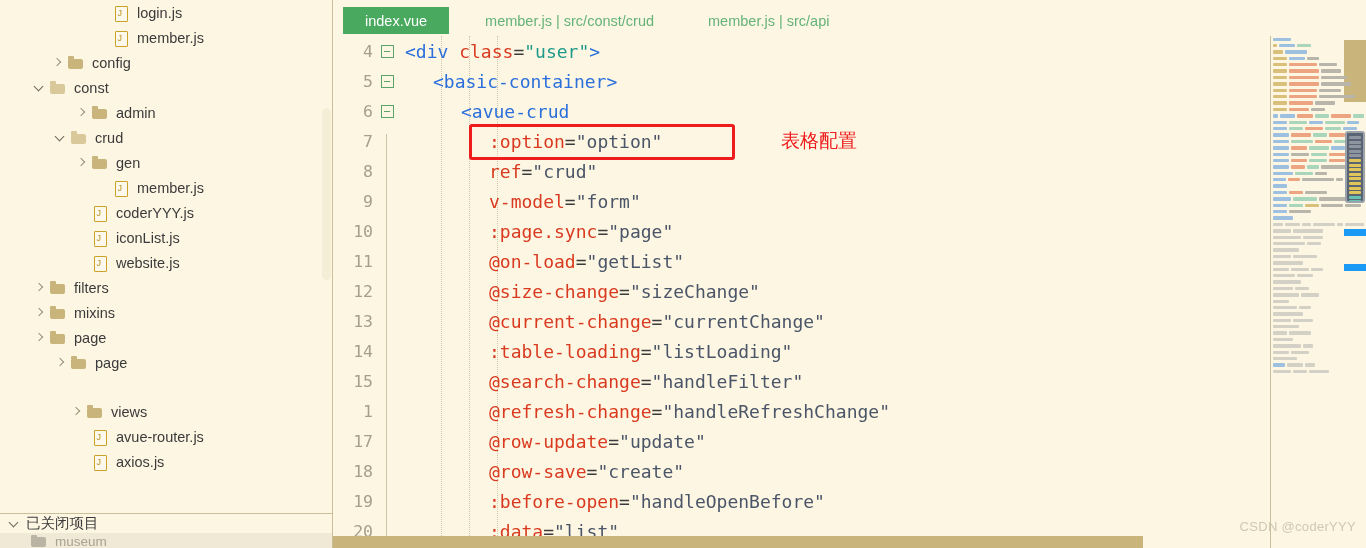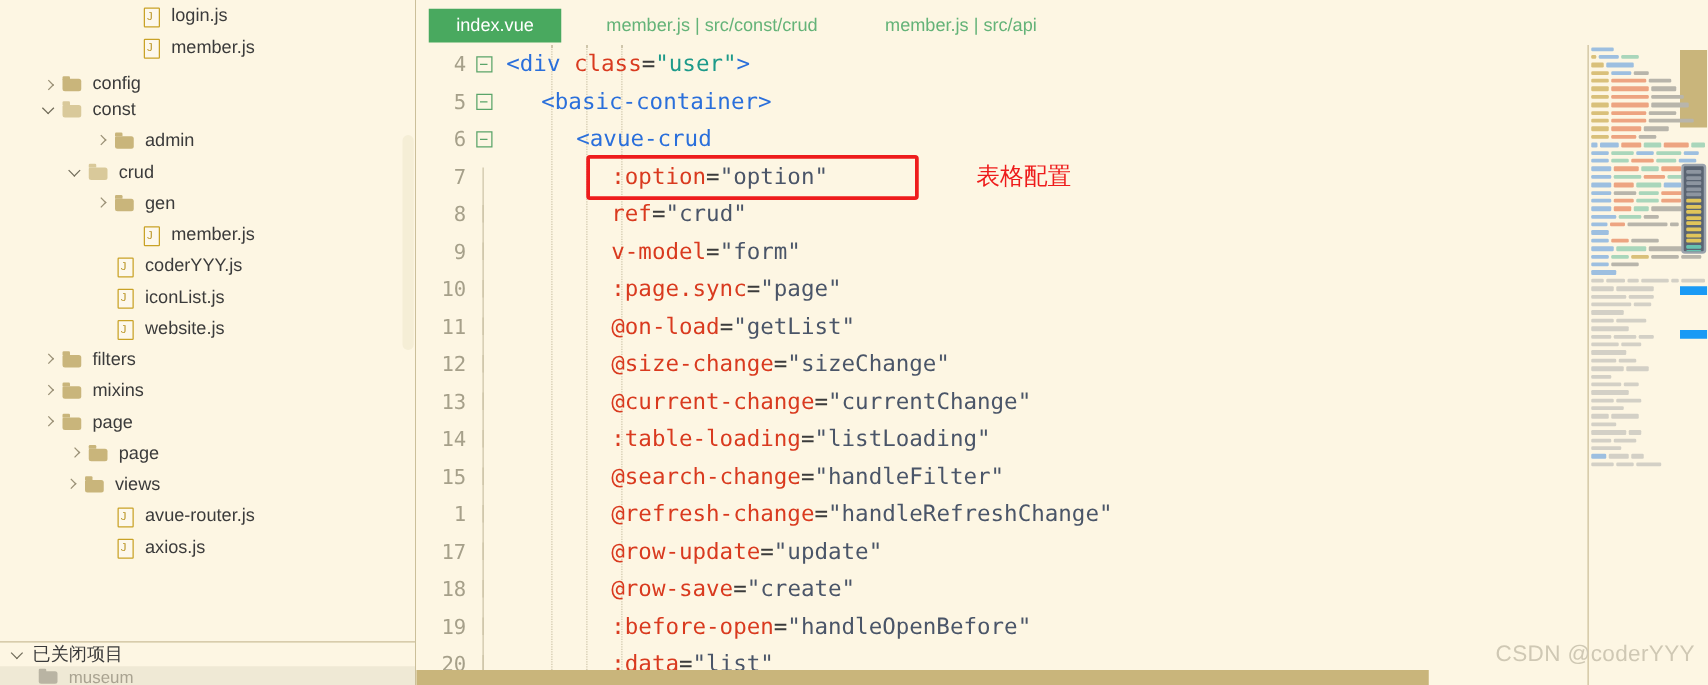--- a/index.html
+++ b/index.html
@@ -321,21 +321,21 @@
     position: absolute;
     right: 0;
     width: 22px; height: 7px;
     background: #1a9af5;
   }
 
   
   #watermark {
     position: absolute;
     right: 10px; bottom: 14px;
-    font-size: 18px;
+    font-size: 13px;
     color: #cfc8b4;
     font-family: "Liberation Sans", sans-serif;
     letter-spacing: 0.3px;
     white-space: nowrap;
   }
 </style>
 </head>
 <body>
 
 <div id="app">
@@ -345,21 +345,21 @@
         <div class="tree-row" style="padding-left: 96px;">
           <span class="twisty "></span>
           <span class="ficon js"></span>
           <span class="tree-label">login.js</span>
         </div>
         <div class="tree-row" style="padding-left: 96px;">
           <span class="twisty "></span>
           <span class="ficon js"></span>
           <span class="tree-label">member.js</span>
         </div>
-        <div class="tree-row" style="padding-left: 33px; align-items: flex-end;">
+        <div class="tree-row" style="padding-left: 51px;">
           <span class="twisty right"></span>
           <span class="ficon folder"></span>
           <span class="tree-label">config</span>
         </div>
         <div class="tree-row" style="padding-left: 33px;">
           <span class="twisty down"></span>
           <span class="ficon folder folder-open"></span>
           <span class="tree-label">const</span>
         </div>
         <div class="tree-row" style="padding-left: 75px;">
@@ -410,21 +410,21 @@
         <div class="tree-row" style="padding-left: 33px;">
           <span class="twisty right"></span>
           <span class="ficon folder"></span>
           <span class="tree-label">page</span>
         </div>
         <div class="tree-row" style="padding-left: 54px;">
           <span class="twisty right"></span>
           <span class="ficon folder"></span>
           <span class="tree-label">page</span>
         </div>
-        <div class="tree-row" style="padding-left: 51px;">
+        <div class="tree-row" style="padding-left: 70px; margin-top: 24px;">
           <span class="twisty right"></span>
           <span class="ficon folder"></span>
           <span class="tree-label">views</span>
         </div>
         <div class="tree-row" style="padding-left: 75px;">
           <span class="twisty "></span>
           <span class="ficon js"></span>
           <span class="tree-label">avue-router.js</span>
         </div>
         <div class="tree-row" style="padding-left: 75px;">

